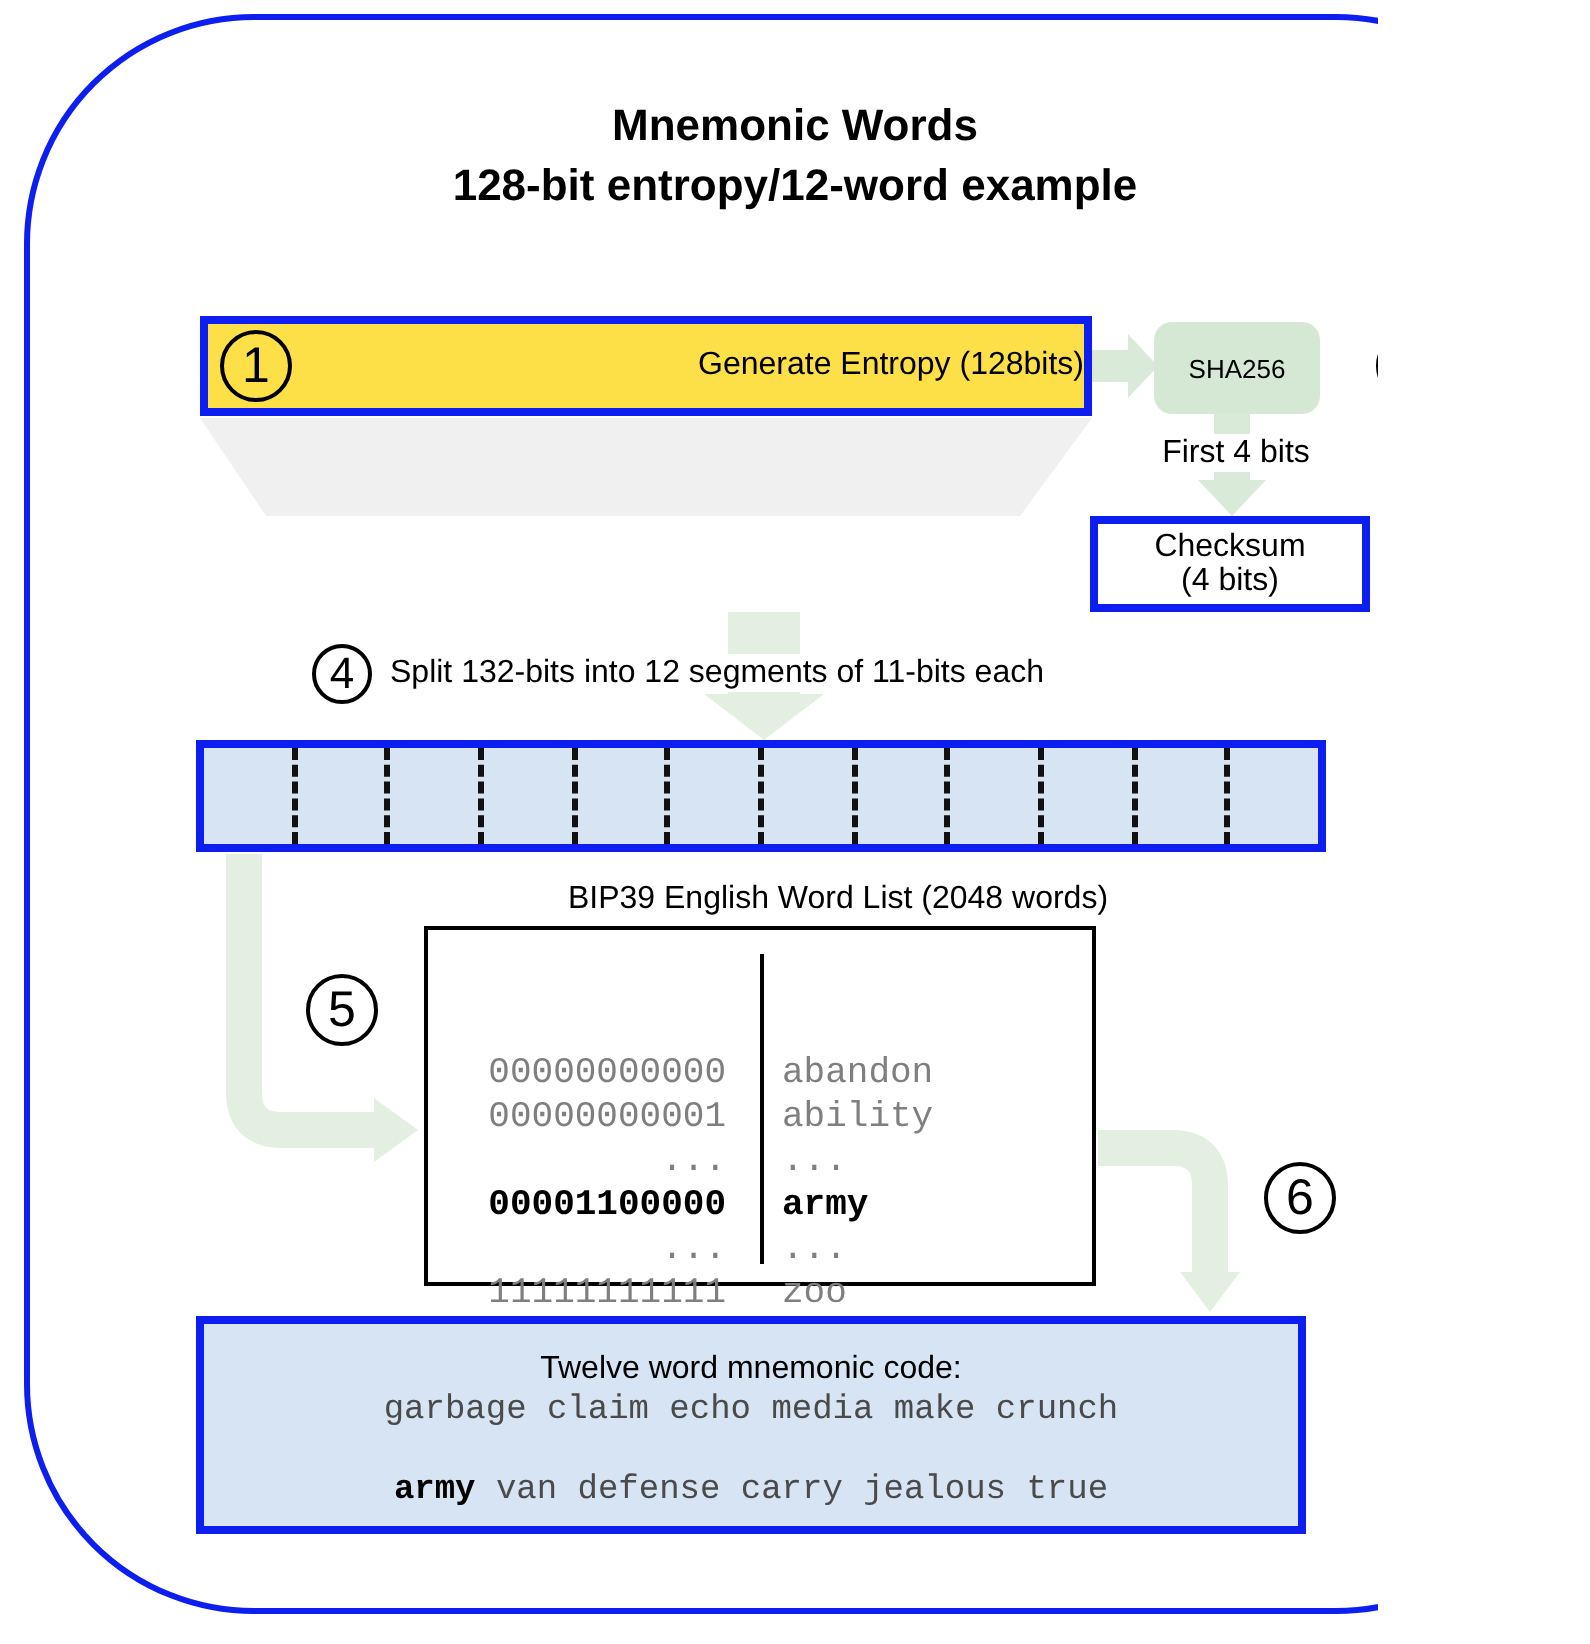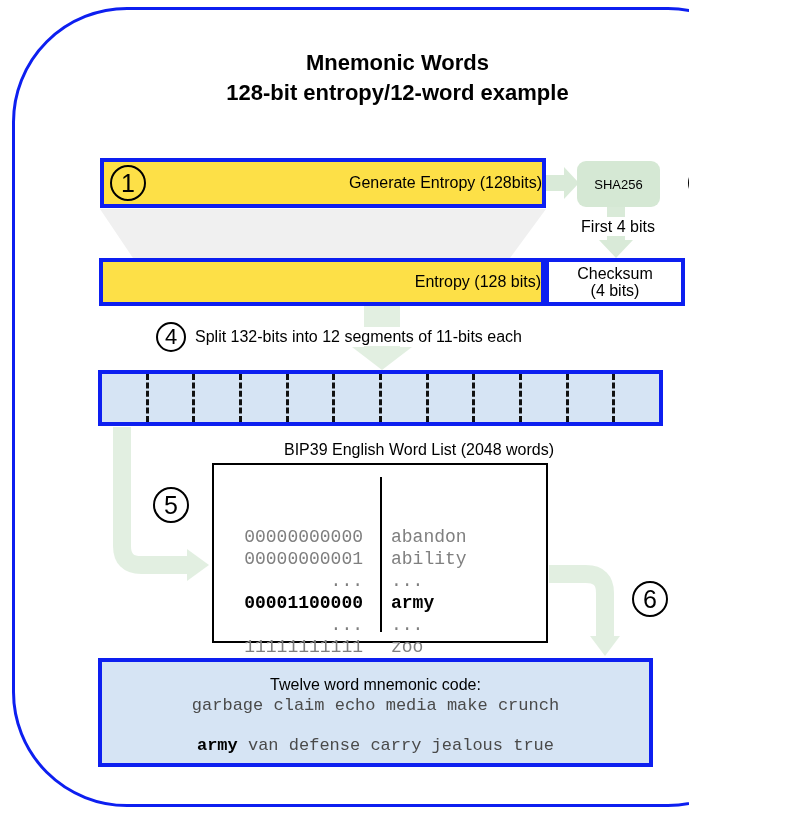--- a/index.html
+++ b/index.html
@@ -128,23 +128,20 @@
 
   <div id="sha-box" class="abs">
     <span>SHA256</span>
   </div>
   <div id="step2" class="abs step-circle">
     <span>2</span>
   </div>
 
   <div id="first4-label" class="abs">First 4 bits</div>
 
-  <div id="entropy-box" class="abs bluebox">
-    <span>Entropy (128 bits)</span>
-  </div>
   <div id="checksum-box" class="abs">
     <div>Checksum</div>
     <div>(4 bits)</div>
   </div>
   <div id="step3" class="abs step-circle">
     <span>3</span>
   </div>
 
   <div id="step4" class="abs step-circle">
     <span>4</span>

